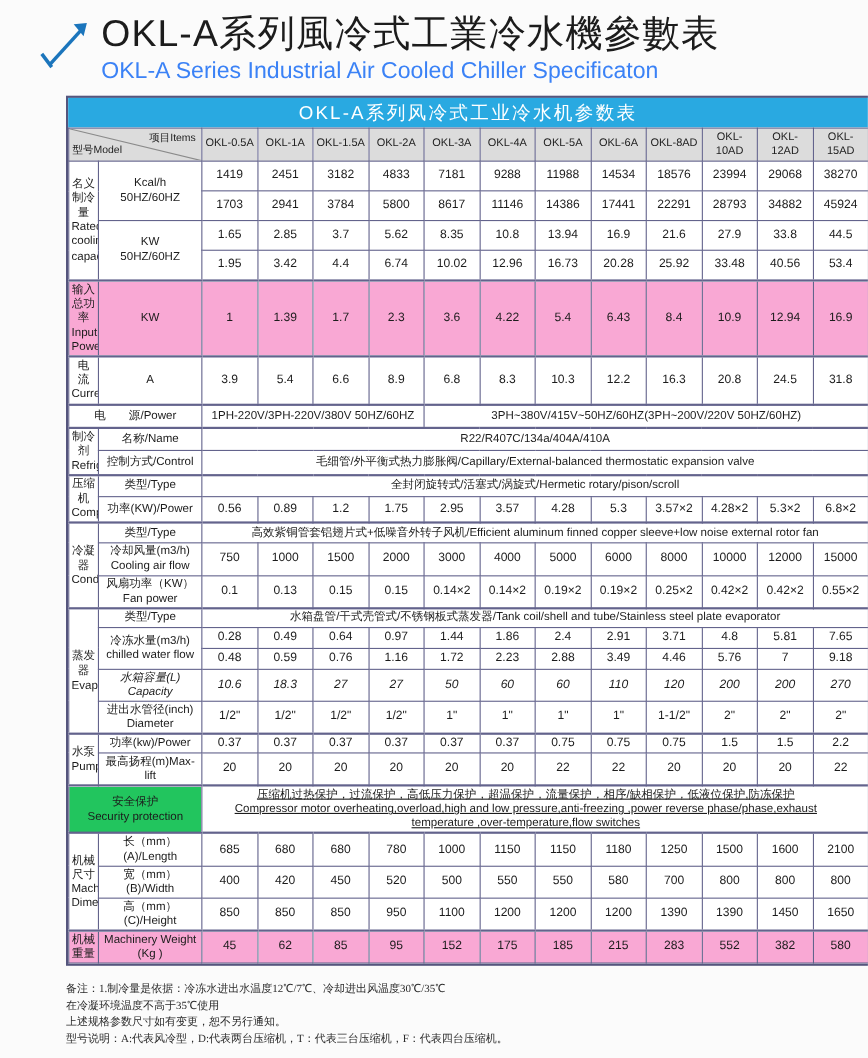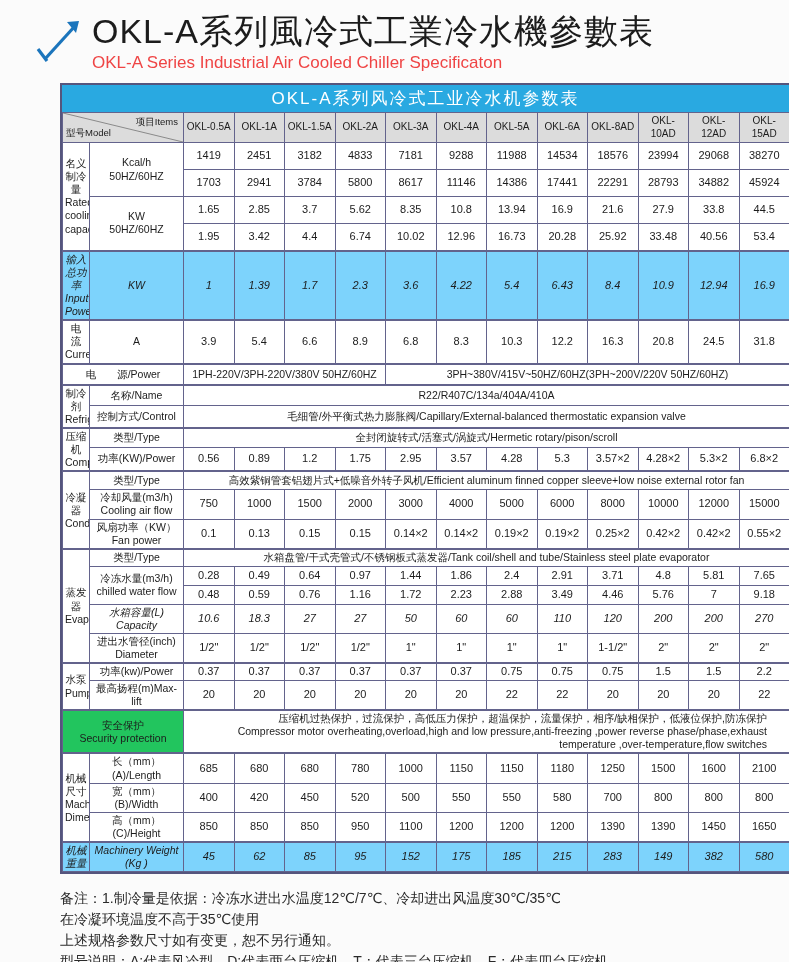--- a/index.html
+++ b/index.html
@@ -4,58 +4,58 @@
 <style>
   html,body{margin:0;padding:0;background:#fbfbfb;color:#1c1c1c;
     font-family:"Liberation Sans","DejaVu Sans",sans-serif;}
   .page{width:789px;min-height:962px;background:#fbfbfb;box-sizing:border-box;padding:8px 0 10px 0;}
 
   
   .hdr{display:flex;align-items:flex-start;margin:4px 0 10px 34px;}
   .logo{width:52px;height:52px;flex:0 0 auto;margin-top:2px;}
   .titles{margin-left:6px;}
   .t-zh{font-size:34px;letter-spacing:1px;font-weight:500;line-height:1.15;}
-  .t-en{font-size:17px;font-weight:400;margin-top:2px;color:#ef4444;}
+  .t-en{font-size:21px;font-weight:400;margin-top:2px;color:#3b82f6;}
 
   
   .table-wrap{margin:6px 0 8px 60px;width:727px;border:2px solid #55557d;background:#fff;}
   .cap{height:27px;line-height:27px;text-align:center;background:#29a9e1;color:#fff;
        font-size:17px;letter-spacing:2px;}
   table.spec{border-collapse:collapse;table-layout:fixed;width:100%;background:#fff;}
   .spec th,.spec td{border:1px solid #63638c;text-align:center;vertical-align:middle;
        padding:1px 2px;font-size:10.5px;line-height:1.25;overflow:hidden;}
   .spec thead tr{height:30px;background:#dcdcdc;}
   .spec th{font-weight:400;font-size:10px;}
   .corner{position:relative;padding:0;}
   .corner svg{position:absolute;left:0;top:0;width:100%;height:100%;}
   .c-model{position:absolute;left:3px;bottom:3px;font-size:9.5px;}
   .c-items{position:absolute;right:5px;top:3px;font-size:9.5px;}
   td.group,td.full{font-size:10.5px;}
   td.val{font-size:11px;}
   td.spantext{font-size:10.5px;}
-  td.left{text-align:right;padding-left:5px;padding-right:22px;}
+  td.left{text-align:center;padding-left:5px;padding-right:22px;text-decoration:underline;}
   tr.section td,tr.section th{border-top-width:2px;}
   tr.sub td{border-top-color:#a9a9c8;margin-top:24px;}
-  tr.shaded td{background:#7dd3fc;font-style:italic;}
+  tr.shaded td{background:#f9a8d4;}
   td.shaded-cell{background:#22c55e;}
   
   tr.r0,tr.r1,tr.r2,tr.r3{height:27px;}
   tr.r4{height:29px;} tr.r5{height:27px;} tr.r6{height:21px;}
   tr.r7{height:18px;} tr.r8{height:20px;} tr.r9{height:18px;} tr.r10{height:23px;}
   tr.r11{height:18px;} tr.r12{height:30px;} tr.r13{height:14px;}
   tr.r14{height:17px;} tr.r15{height:19px;} tr.r16{height:19px;}
   tr.r17{height:27px;font-style:italic;} tr.r18{height:27px;}
   tr.r19{height:17px;} tr.r20{height:17px;}
   tr.r22,tr.r23,tr.r24{height:19px;}
   tr.r25{height:16px;}
 
   
   .notes{margin:14px 0 0 60px;width:715px;}
   .notes p{margin:0;padding:0;}
-  .nz{font-size:14px;line-height:1.5;color:#2a2a2a;}
+  .nz{font-size:10px;line-height:1.5;color:#2a2a2a;font-family:Liberation Serif, serif;}
   .i1{padding-left:30px;}
   .i2{padding-left:38px;}
 </style>
 </head>
 <body>
 
 <div class="page">
 
   <div class="hdr">
     <svg class="logo" viewBox="0 0 52 52">
@@ -515,21 +515,21 @@
             </td>
             <td class="val">45</td>
             <td class="val">62</td>
             <td class="val">85</td>
             <td class="val">95</td>
             <td class="val">152</td>
             <td class="val">175</td>
             <td class="val">185</td>
             <td class="val">215</td>
             <td class="val">283</td>
-            <td class="val">149</td>
+            <td class="val">552</td>
             <td class="val">382</td>
             <td class="val">580</td>
           </tr>
         </tbody>
     </table>
   </div>
 
   <section class="notes">
     <p class="nz">备注：1.制冷量是依据：冷冻水进出水温度12℃/7℃、冷却进出风温度30℃/35℃</p>
     <p class="nz i2">在冷凝环境温度不高于35℃使用</p>

